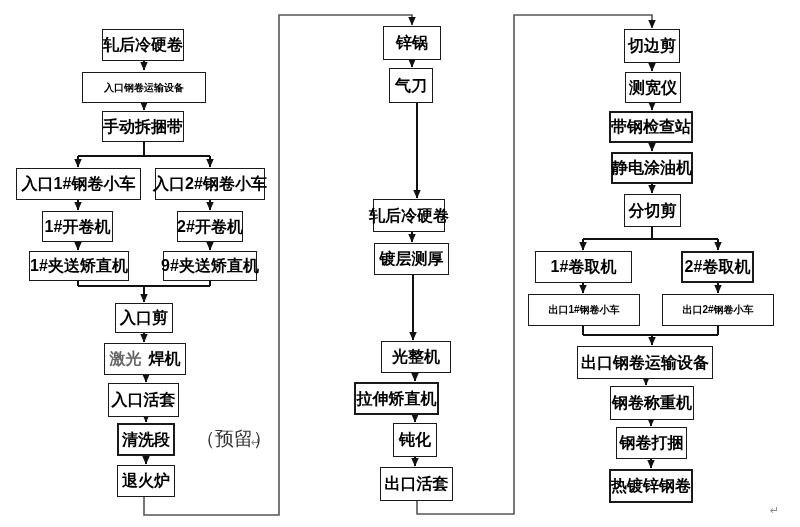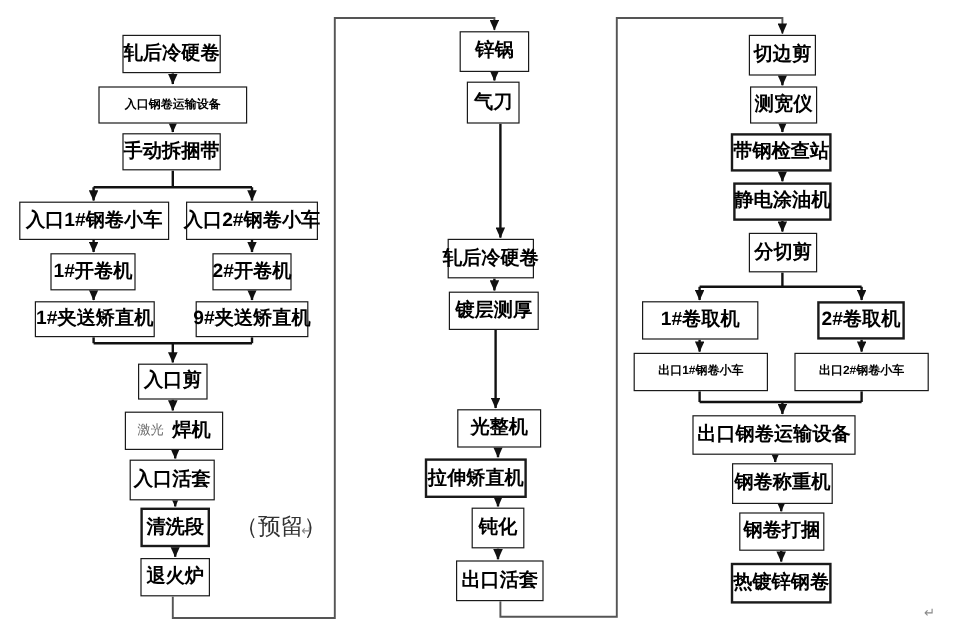--- a/index.html
+++ b/index.html
@@ -9,21 +9,21 @@
   }
   .connectors{position:absolute;left:0;top:0;width:800px;height:527px;}
   .node{
     position:absolute;box-sizing:border-box;background:#fff;
     border:1px solid #1a1a1a;display:flex;align-items:center;justify-content:center;
     font-size:16px;font-weight:700;white-space:nowrap;letter-spacing:0;line-height:1;
     z-index:2;
   }
   .node.sm{font-size:10px;}
   .node.thick{border-width:2px;}
-  .laser-pre{font-size:11px;color:#666;margin-right:7px;font-weight:400;}
+  .laser-pre{font-size:16px;color:#666;margin-right:7px;font-weight:700;}
   .note{
     position:absolute;font-family:Liberation Serif, serif;
     font-size:19px;font-weight:400;color:#333;z-index:2;white-space:nowrap;
   }
   .ret{
     position:absolute;font-size:11px;color:#8a8a8a;z-index:2;font-weight:400;
   }
 </style>
 </head>
 <body>

